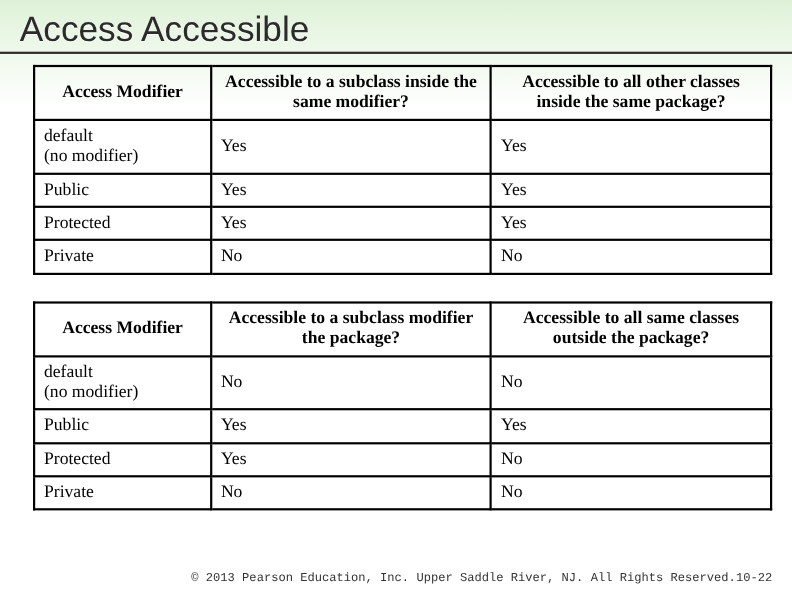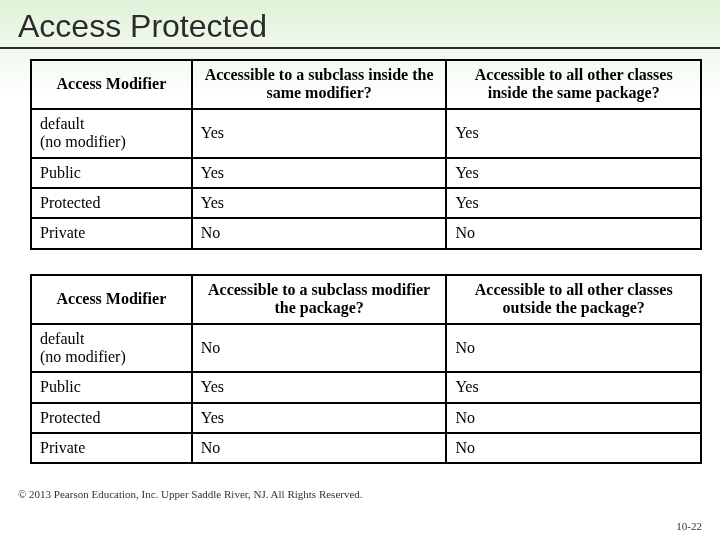--- a/index.html
+++ b/index.html
@@ -46,33 +46,33 @@
   }
   col.c1 { width: 24%; }
   col.c2 { width: 38%; }
   col.c3 { width: 38%; }
   .spacer { height: 14px; }
   .footer {
     position: absolute;
     bottom: 8px;
     left: 18px;
     right: 18px;
-    font-family: Liberation Serif, serif;
+    font-family: Liberation Mono, monospace;
     font-size: 11px;
     color: #333;
+    text-align: right;
   }
   .footer .page {
     float: right;
-    margin-top: 32px;
   }
 </style>
 </head>
 <body>
 
-<div class="title">Access Protected</div>
+<div class="title">Access Accessible</div>
 <div class="rule"></div>
 
 <div class="tbl-wrap">
   <table>
     <colgroup>
         <col class="c1">
         <col class="c2">
         <col class="c3">
       </colgroup>
     <thead>
@@ -113,21 +113,21 @@
   <table>
     <colgroup>
         <col class="c1">
         <col class="c2">
         <col class="c3">
       </colgroup>
     <thead>
       <tr>
         <th>Access Modifier</th>
         <th>Accessible to a subclass modifier the package?</th>
-        <th>Accessible to all other classes outside the package?</th>
+        <th>Accessible to all same classes outside the package?</th>
       </tr>
     </thead>
     <tbody>
       <tr>
         <td>default<br>(no modifier)</td>
         <td>No</td>
         <td>No</td>
       </tr>
       <tr>
         <td>Public</td>

